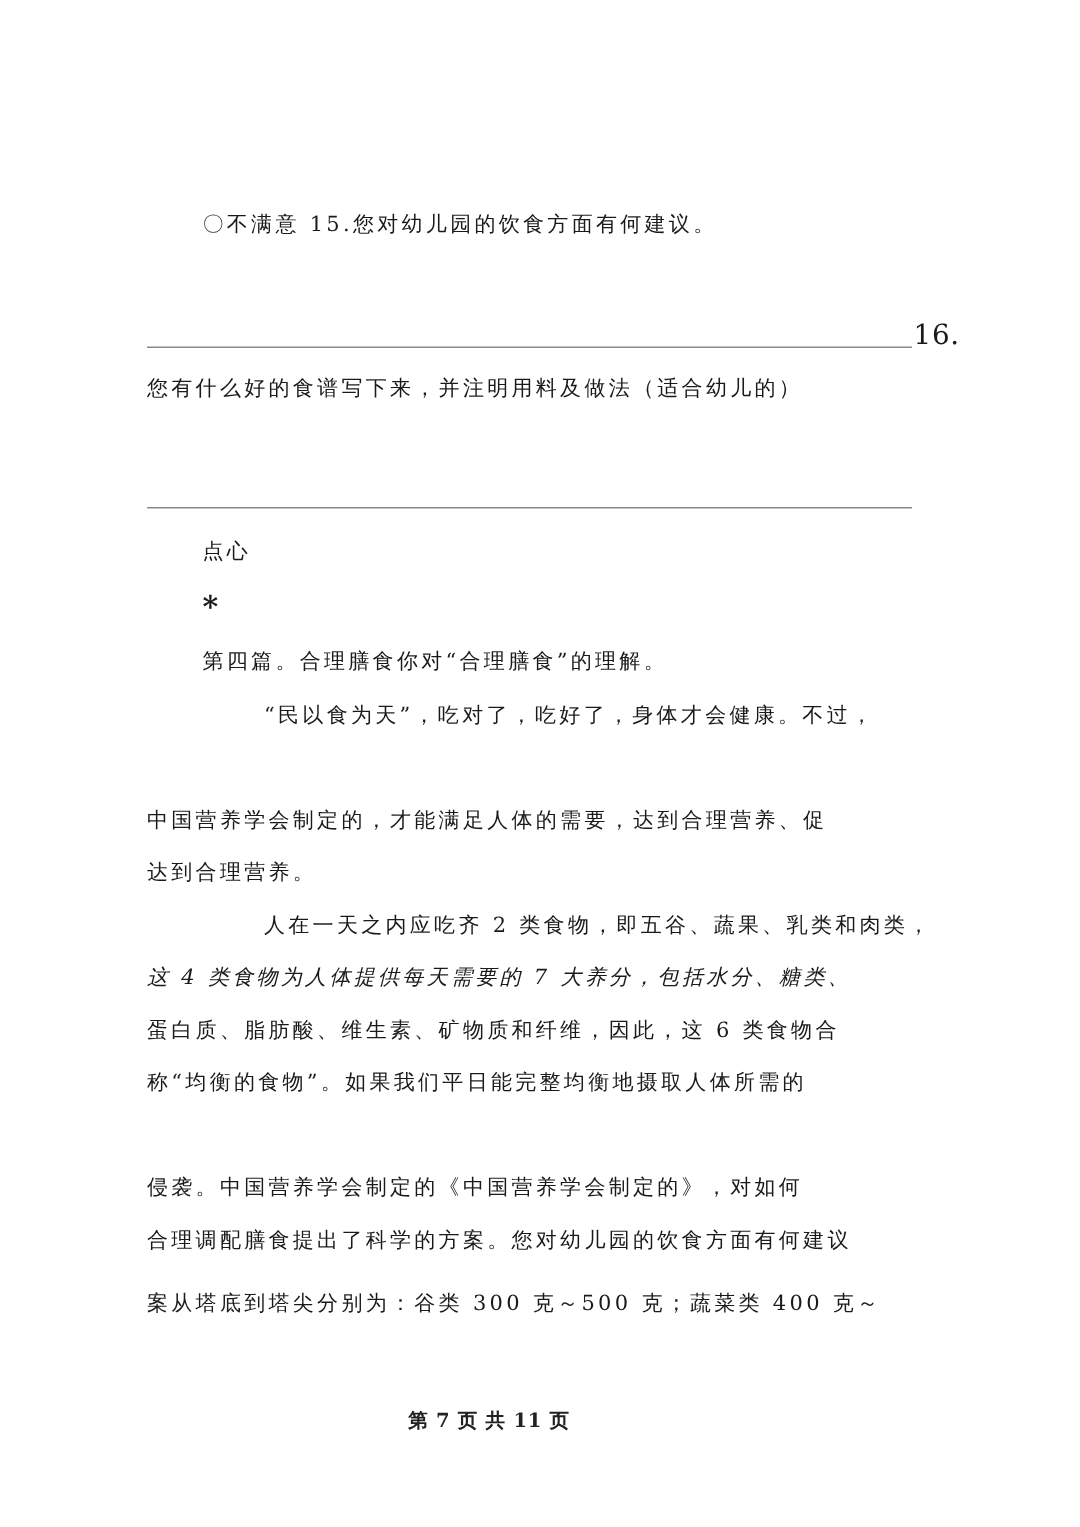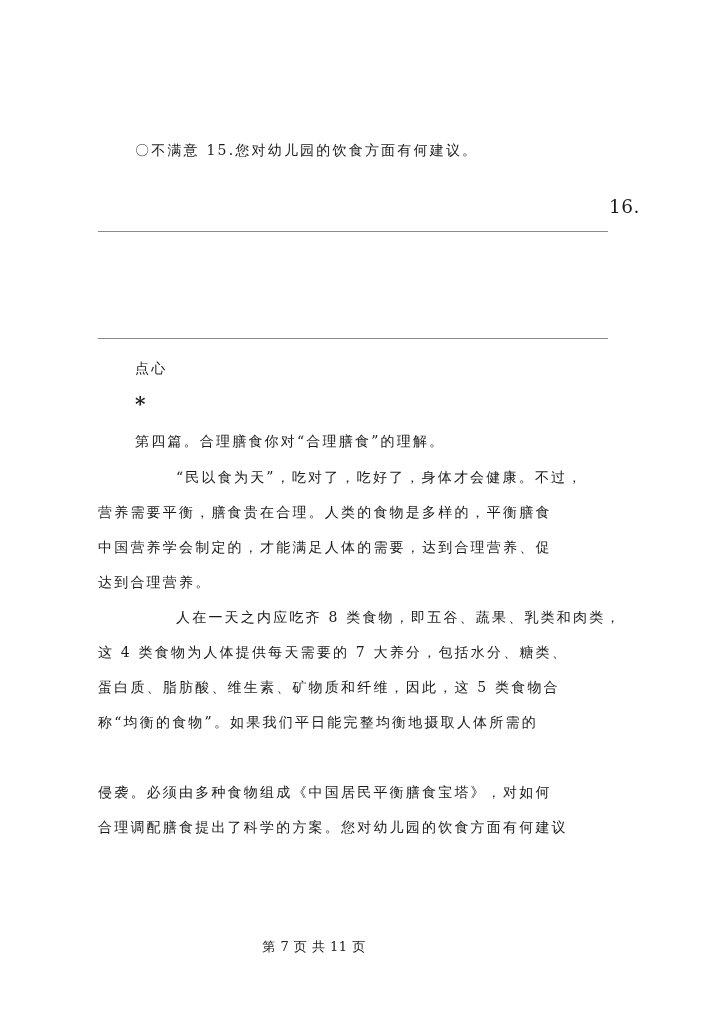--- a/index.html
+++ b/index.html
@@ -45,54 +45,56 @@
     }
     .star {
       position: absolute;
       left: 135px;
       font-size: 20px;
       font-weight: bold;
       line-height: 24px;
     }
     .footer {
       position: absolute;
-      left: 0;
+      left: 12px;
       width: 628px;
       top: 938px;
       text-align: center;
       font-size: 13px;
       letter-spacing: 0.5px;
       color: #222;
+      font-weight: bold;
     }
   </style>
 </head>
 <body>
 
 <div class="page">
 
   <div class="line" style="top:138px; left:135px;">〇不满意 15.您对幼儿园的饮食方面有何建议。</div>
 
   <div class="rule" style="top:231px; width:510px;"></div>
-  <div class="qnum" style="top:195px; left:609px;">16.</div>
+  <div class="qnum" style="top:212px; left:609px;">16.</div>
 
+  <div class="line" style="top:247px;">您有什么好的食谱写下来，并注明用料及做法（适合幼儿的）</div>
 
   <div class="rule" style="top:338px; width:510px;"></div>
 
   <div class="line" style="top:356px; left:135px;">点心</div>
 
   <div class="star" style="top:392px;">*</div>
 
   <div class="line" style="top:429px; left:135px;">第四篇。合理膳食你对“合理膳食”的理解。</div>
 
   <div class="line indent" style="top:465px;">“民以食为天”，吃对了，吃好了，身体才会健康。不过，</div>
-  <div class="line" style="top:500px;">营养需要平衡，膳食贵在合理。人类的食物是多样的，平衡膳食</div>
   <div class="line" style="top:535px;">中国营养学会制定的，才能满足人体的需要，达到合理营养、促</div>
   <div class="line" style="top:570px;">达到合理营养。</div>
 
-  <div class="line indent" style="top:605px;">人在一天之内应吃齐 8 类食物，即五谷、蔬果、乳类和肉类，</div>
-  <div class="line" style="top:640px;">这 4 类食物为人体提供每天需要的 7 大养分，包括水分、糖类、</div>
-  <div class="line" style="top:675px;">蛋白质、脂肪酸、维生素、矿物质和纤维，因此，这 5 类食物合</div>
+  <div class="line indent" style="top:605px;">人在一天之内应吃齐 2 类食物，即五谷、蔬果、乳类和肉类，</div>
+  <div class="line" style="top:640px;font-style:italic;">这 4 类食物为人体提供每天需要的 7 大养分，包括水分、糖类、</div>
+  <div class="line" style="top:675px;">蛋白质、脂肪酸、维生素、矿物质和纤维，因此，这 6 类食物合</div>
   <div class="line" style="top:710px;">称“均衡的食物”。如果我们平日能完整均衡地摄取人体所需的</div>
-  <div class="line" style="top:780px;">侵袭。必须由多种食物组成《中国居民平衡膳食宝塔》，对如何</div>
+  <div class="line" style="top:780px;">侵袭。中国营养学会制定的《中国营养学会制定的》，对如何</div>
   <div class="line" style="top:815px;">合理调配膳食提出了科学的方案。您对幼儿园的饮食方面有何建议</div>
+  <div class="line" style="top:857px;">案从塔底到塔尖分别为：谷类 300 克～500 克；蔬菜类 400 克～</div>
 
   <div class="footer">第 7 页  共 11 页</div>
 </div>
 
 </body></html>

